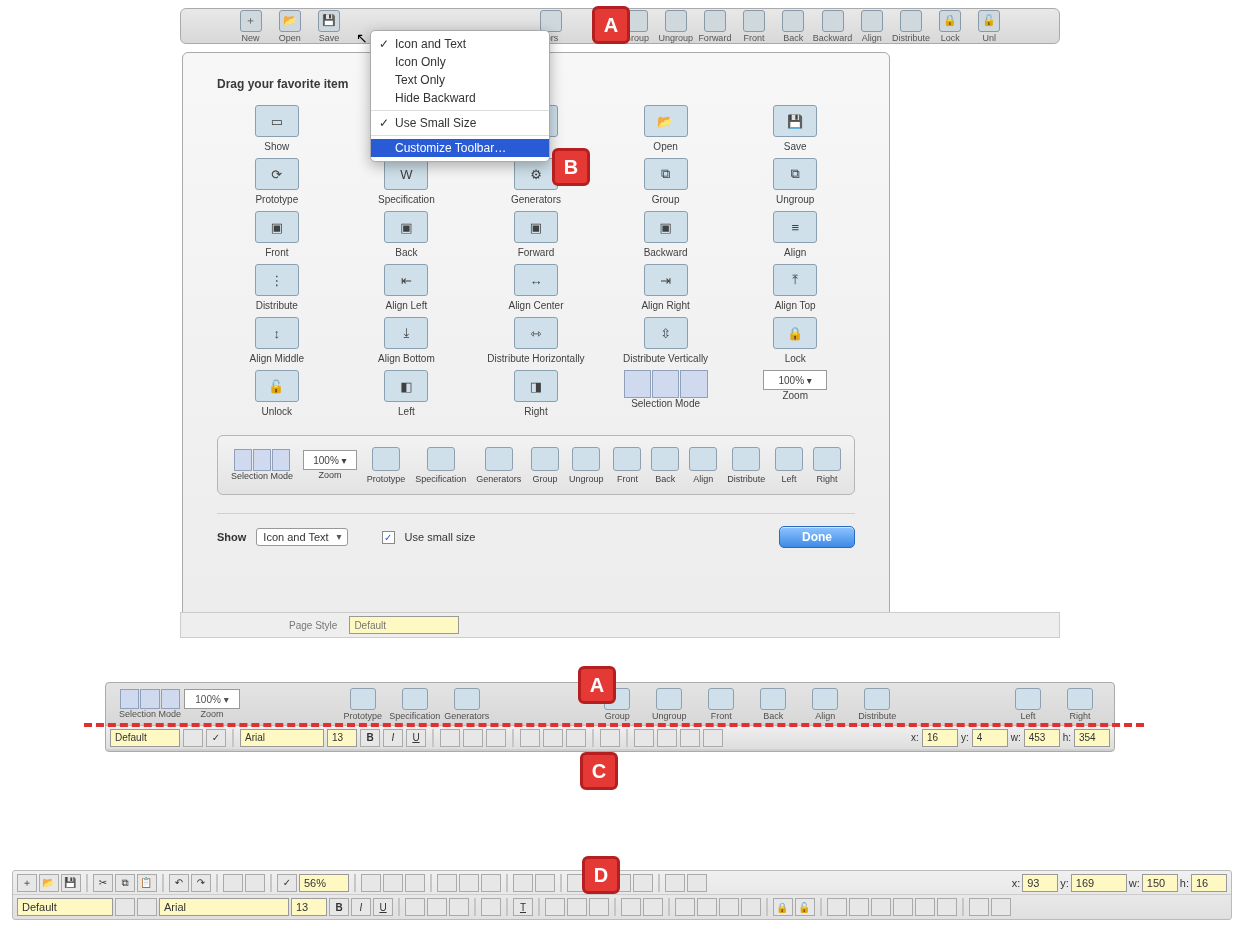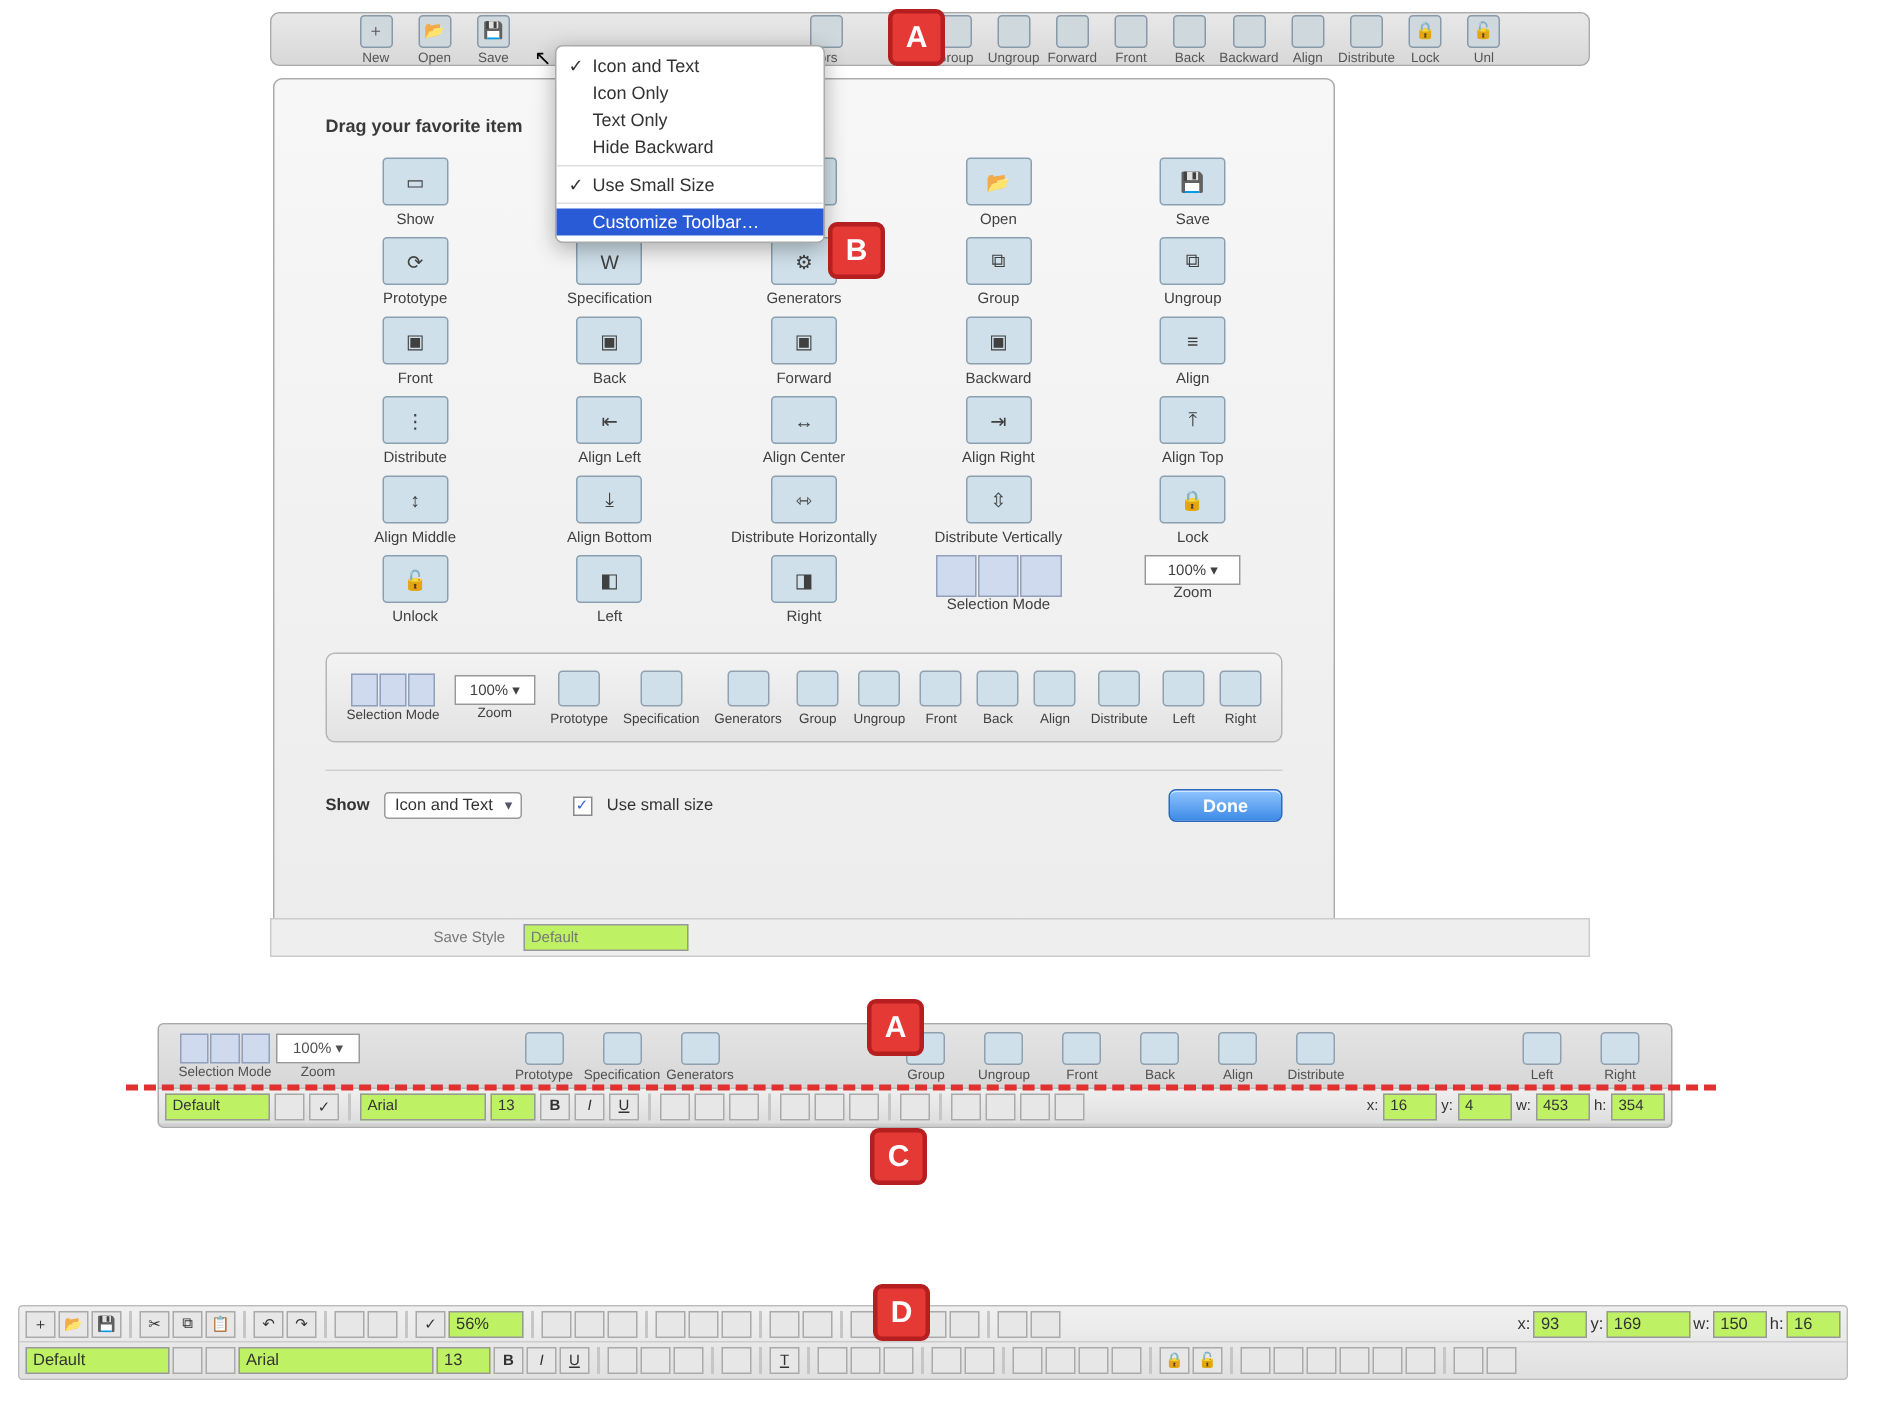--- a/index.html
+++ b/index.html
@@ -31,21 +31,21 @@
 .ctx-menu .mi{padding:2px 10px 2px 24px;position:relative}
 .ctx-menu .mi.check::before{content:"✓";position:absolute;left:8px}
 .ctx-menu .mi.sel{background:#2a5bd7;color:#ffffff}
 .ctx-menu hr{border:none;border-top:1px solid #ddd;margin:3px 0}
 .annot{position:absolute;width:38px;height:38px;background:#e53935;border-radius:6px;border:3px solid #b61f1f;color:#fff;font-weight:bold;font-size:20px;display:flex;align-items:center;justify-content:center;z-index:90}
 .mid-strip{position:absolute;left:105px;top:682px;width:1010px;height:70px;background:linear-gradient(#e4e4e4,#cfcfcf);border:1px solid #aaa;border-radius:4px}
 .mid-row1{height:42px;display:flex;align-items:center;padding:2px 8px;gap:0}
 .mid-item{display:flex;flex-direction:column;align-items:center;font-size:9px;color:#505050;width:52px}
 .mid-icon{width:26px;height:22px;background:#cfe0ea;border:1px solid #90a0b0;border-radius:3px;margin-bottom:1px}
 .mid-row2{height:24px;background:linear-gradient(#efefef,#dedede);border-top:1px solid #bbb;display:flex;align-items:center;padding:0 4px;gap:3px;font-size:10px}
-.fld{background:#bef264;border:1px solid #999;height:18px;padding:0 4px;display:flex;align-items:center}
+.fld{background:#fef9c3;border:1px solid #999;height:18px;padding:0 4px;display:flex;align-items:center}
 .icnb{width:20px;height:18px;background:#e7e7e7;border:1px solid #aaa;display:flex;align-items:center;justify-content:center;font-size:10px}
 .red-dash{position:absolute;left:84px;top:723px;width:1060px;height:0;border-top:4px dashed #e03030;z-index:60}
 .bot-strip{position:absolute;left:12px;top:870px;width:1220px;height:50px;background:linear-gradient(#f0f0f0,#e0e0e0);border:1px solid #bbb;border-radius:3px}
 .bot-row{height:24px;display:flex;align-items:center;padding:0 4px;gap:2px;border-bottom:1px solid #ccc}
 .bot-row:last-child{border-bottom:none}
 .sep{width:2px;height:18px;background:#c6c6c6;margin:0 3px}
 .faded-bg{position:absolute;left:180px;top:612px;width:880px;height:26px;background:#eee;border:1px solid #ccc;font-size:10px;color:#777;display:flex;align-items:center;padding-left:108px;gap:12px}
 .cursor{position:absolute;left:356px;top:30px;font-size:14px;z-index:80;color:#000}
 </style>
 </head>
@@ -316,21 +316,21 @@
     <div class="select">Icon and Text</div>
     <span style="width:14px"></span>
     <span class="chk">✓</span>
     <span>Use small size</span>
     <div class="spacer"></div>
     <button class="done-btn">Done</button>
   </div>
 </div>
 
 <div class="faded-bg">
-  <span>Save Style</span>
+  <span>Page Style</span>
   <span class="fld" style="width:110px">Default</span>
 </div>
 
 <div class="annot" style="left:592px;top:6px">A</div>
 <div class="annot" style="left:552px;top:148px">B</div>
 <div class="annot" style="left:578px;top:666px">A</div>
 <div class="annot" style="left:580px;top:752px">C</div>
 <div class="annot" style="left:582px;top:856px">D</div>
 
 <div class="mid-strip">

